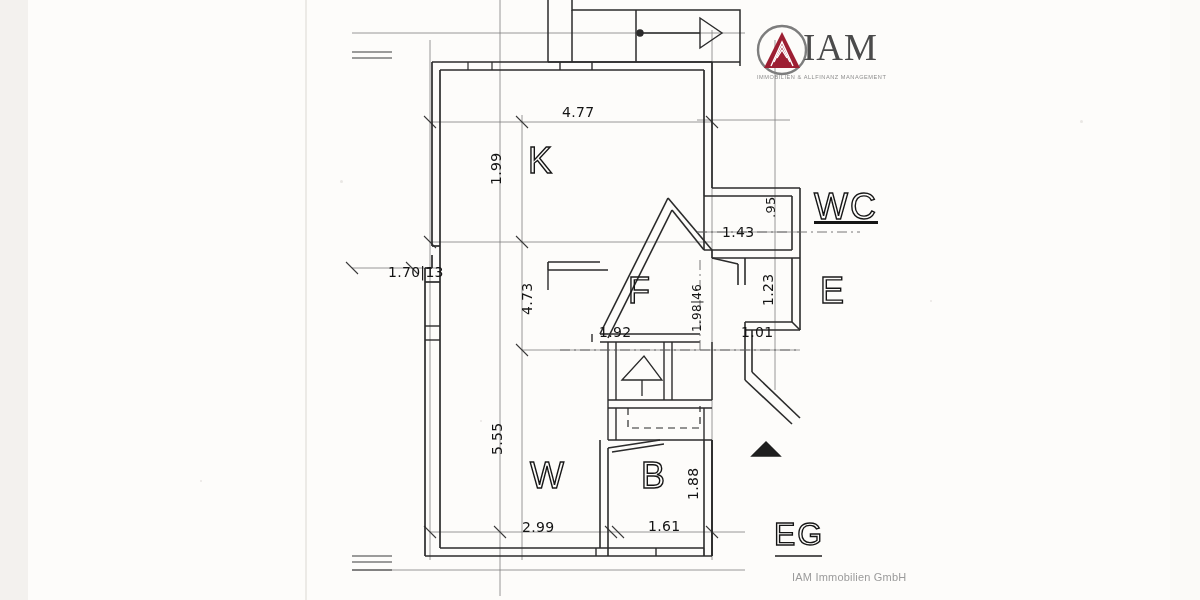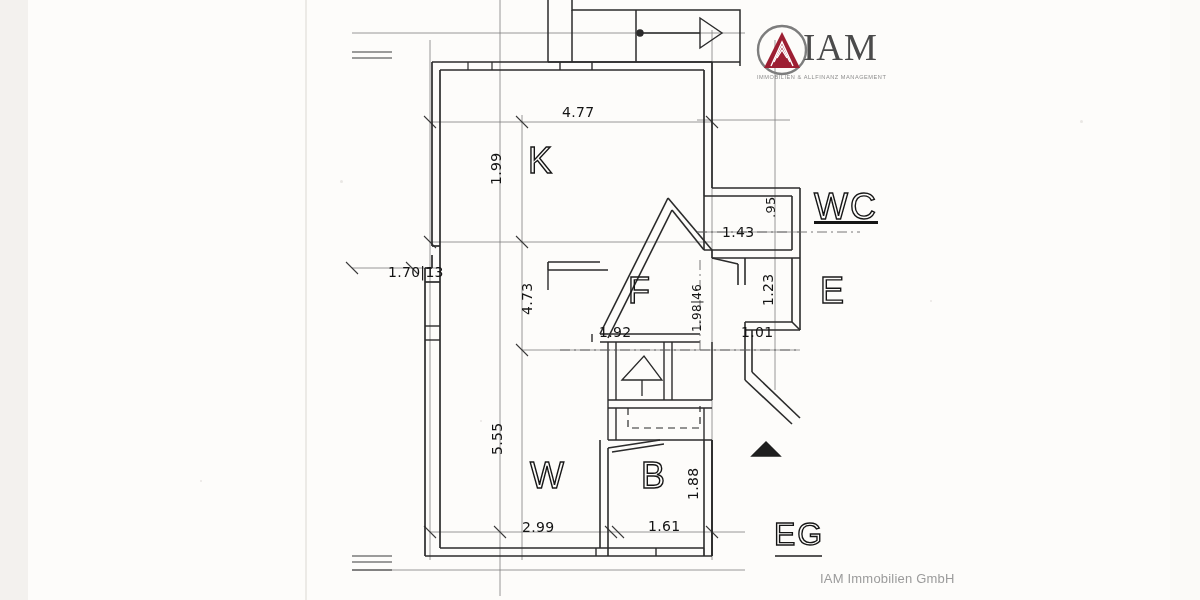--- a/index.html
+++ b/index.html
@@ -28,23 +28,23 @@
     font-size:37px;letter-spacing:1px;color:#4b4b4b;
     line-height:44px;
   }
   .logo-sub{
     position:absolute;left:2px;top:52px;width:128px;
     font-family:"Liberation Sans",sans-serif;
     font-size:5.6px;letter-spacing:0.55px;color:#8d8d8d;
     white-space:nowrap;
   }
   .credit{
-    position:absolute;left:820px;top:571px;
+    position:absolute;left:792px;top:571px;
     font-family:"Liberation Sans",sans-serif;
-    font-size:13px;color:#9b9b9b;letter-spacing:0.2px;
+    font-size:11px;color:#9b9b9b;letter-spacing:0.2px;
   }
 
   
   .lbl{
     position:absolute;
     font-family:"DejaVu Sans",sans-serif;
     color:#1b1b1b;
     white-space:nowrap;
     user-select:none;
   }

